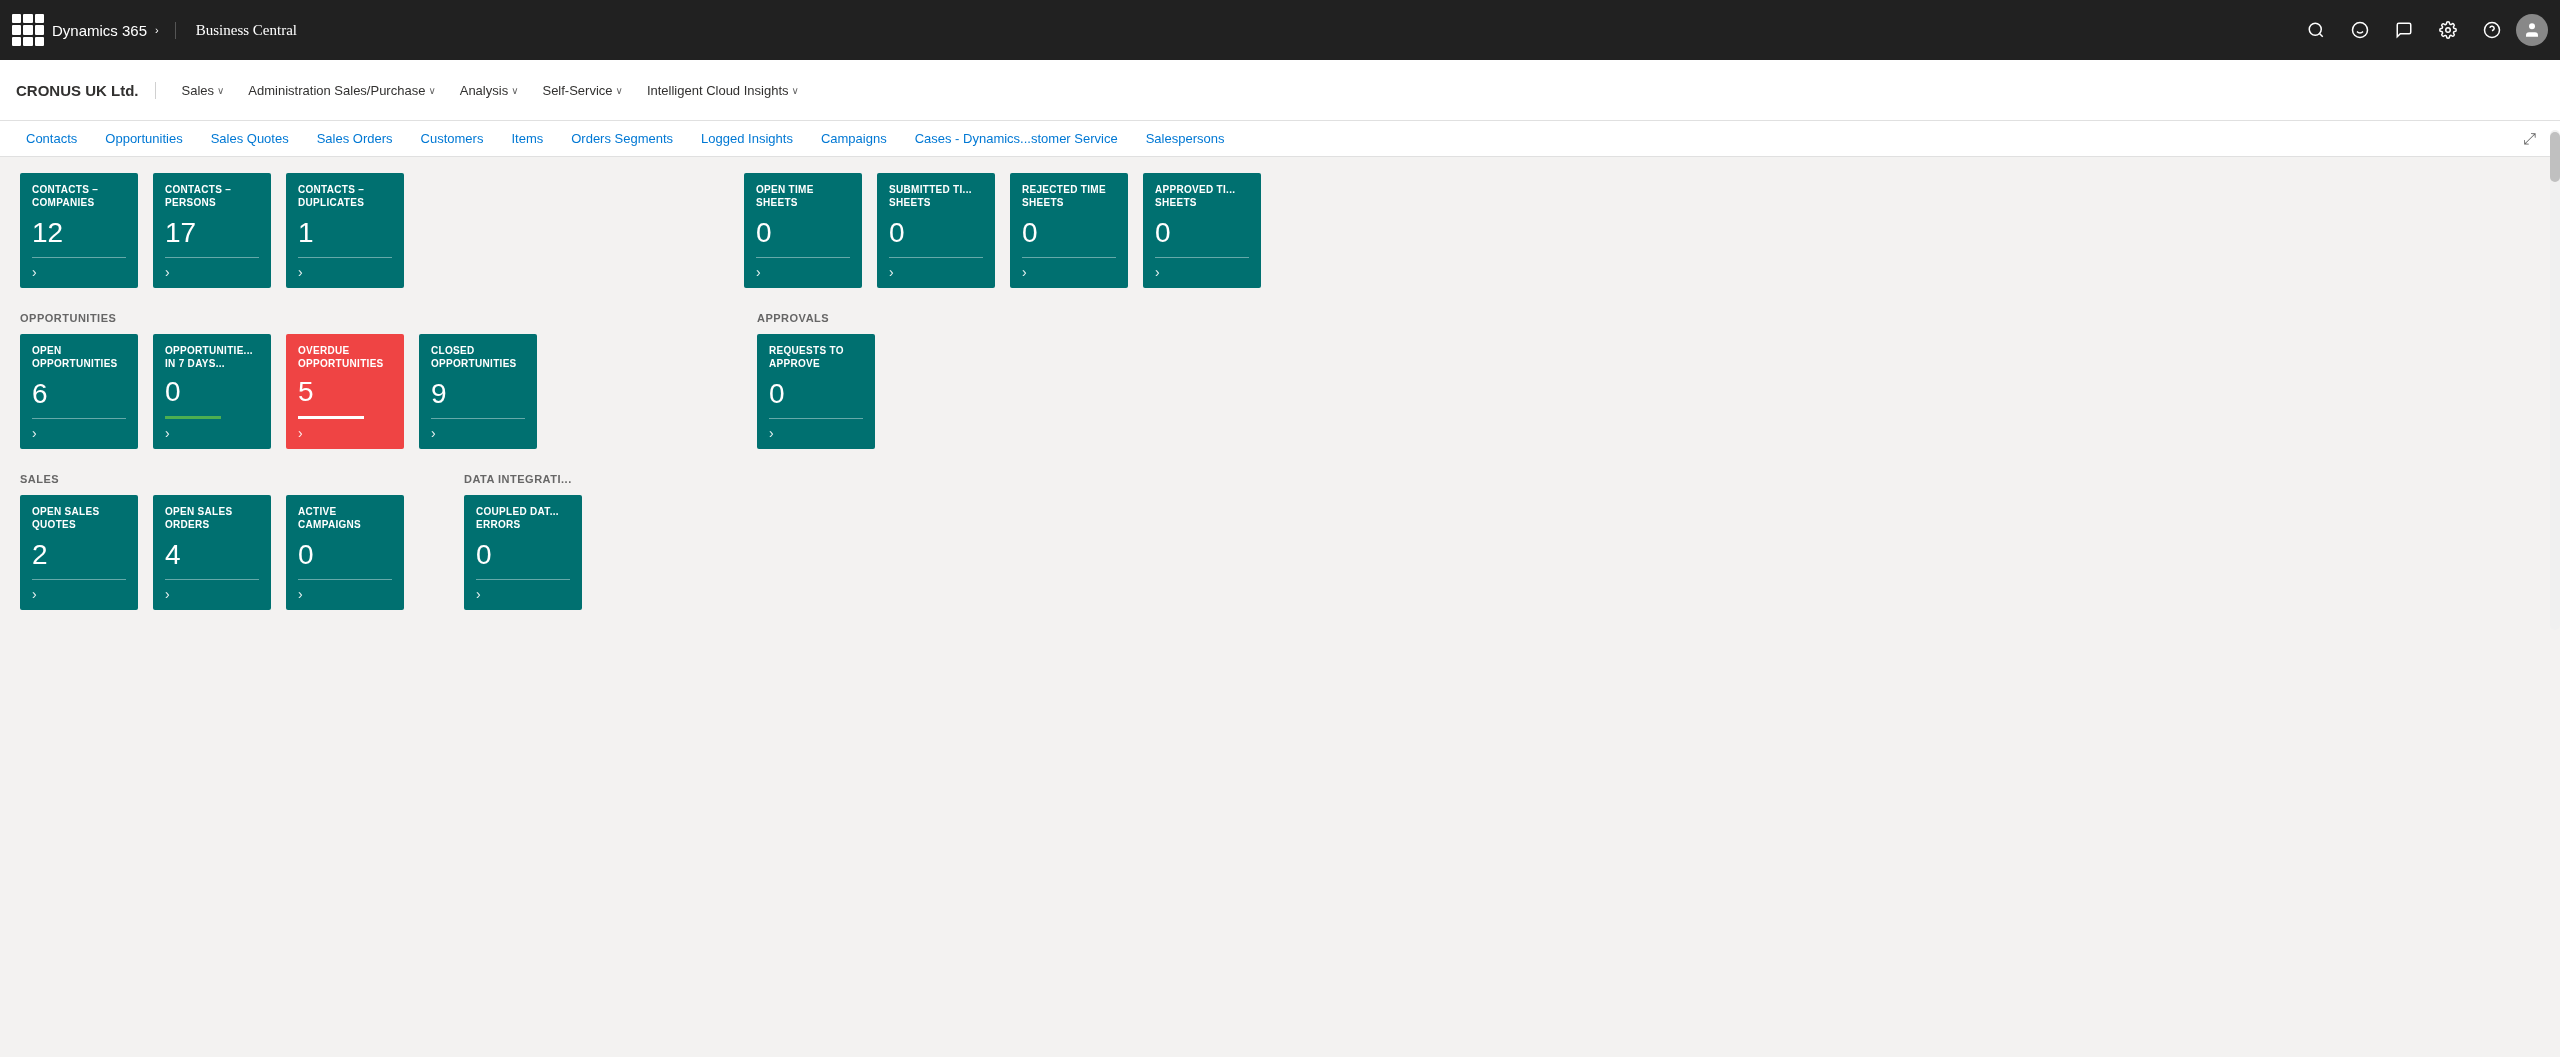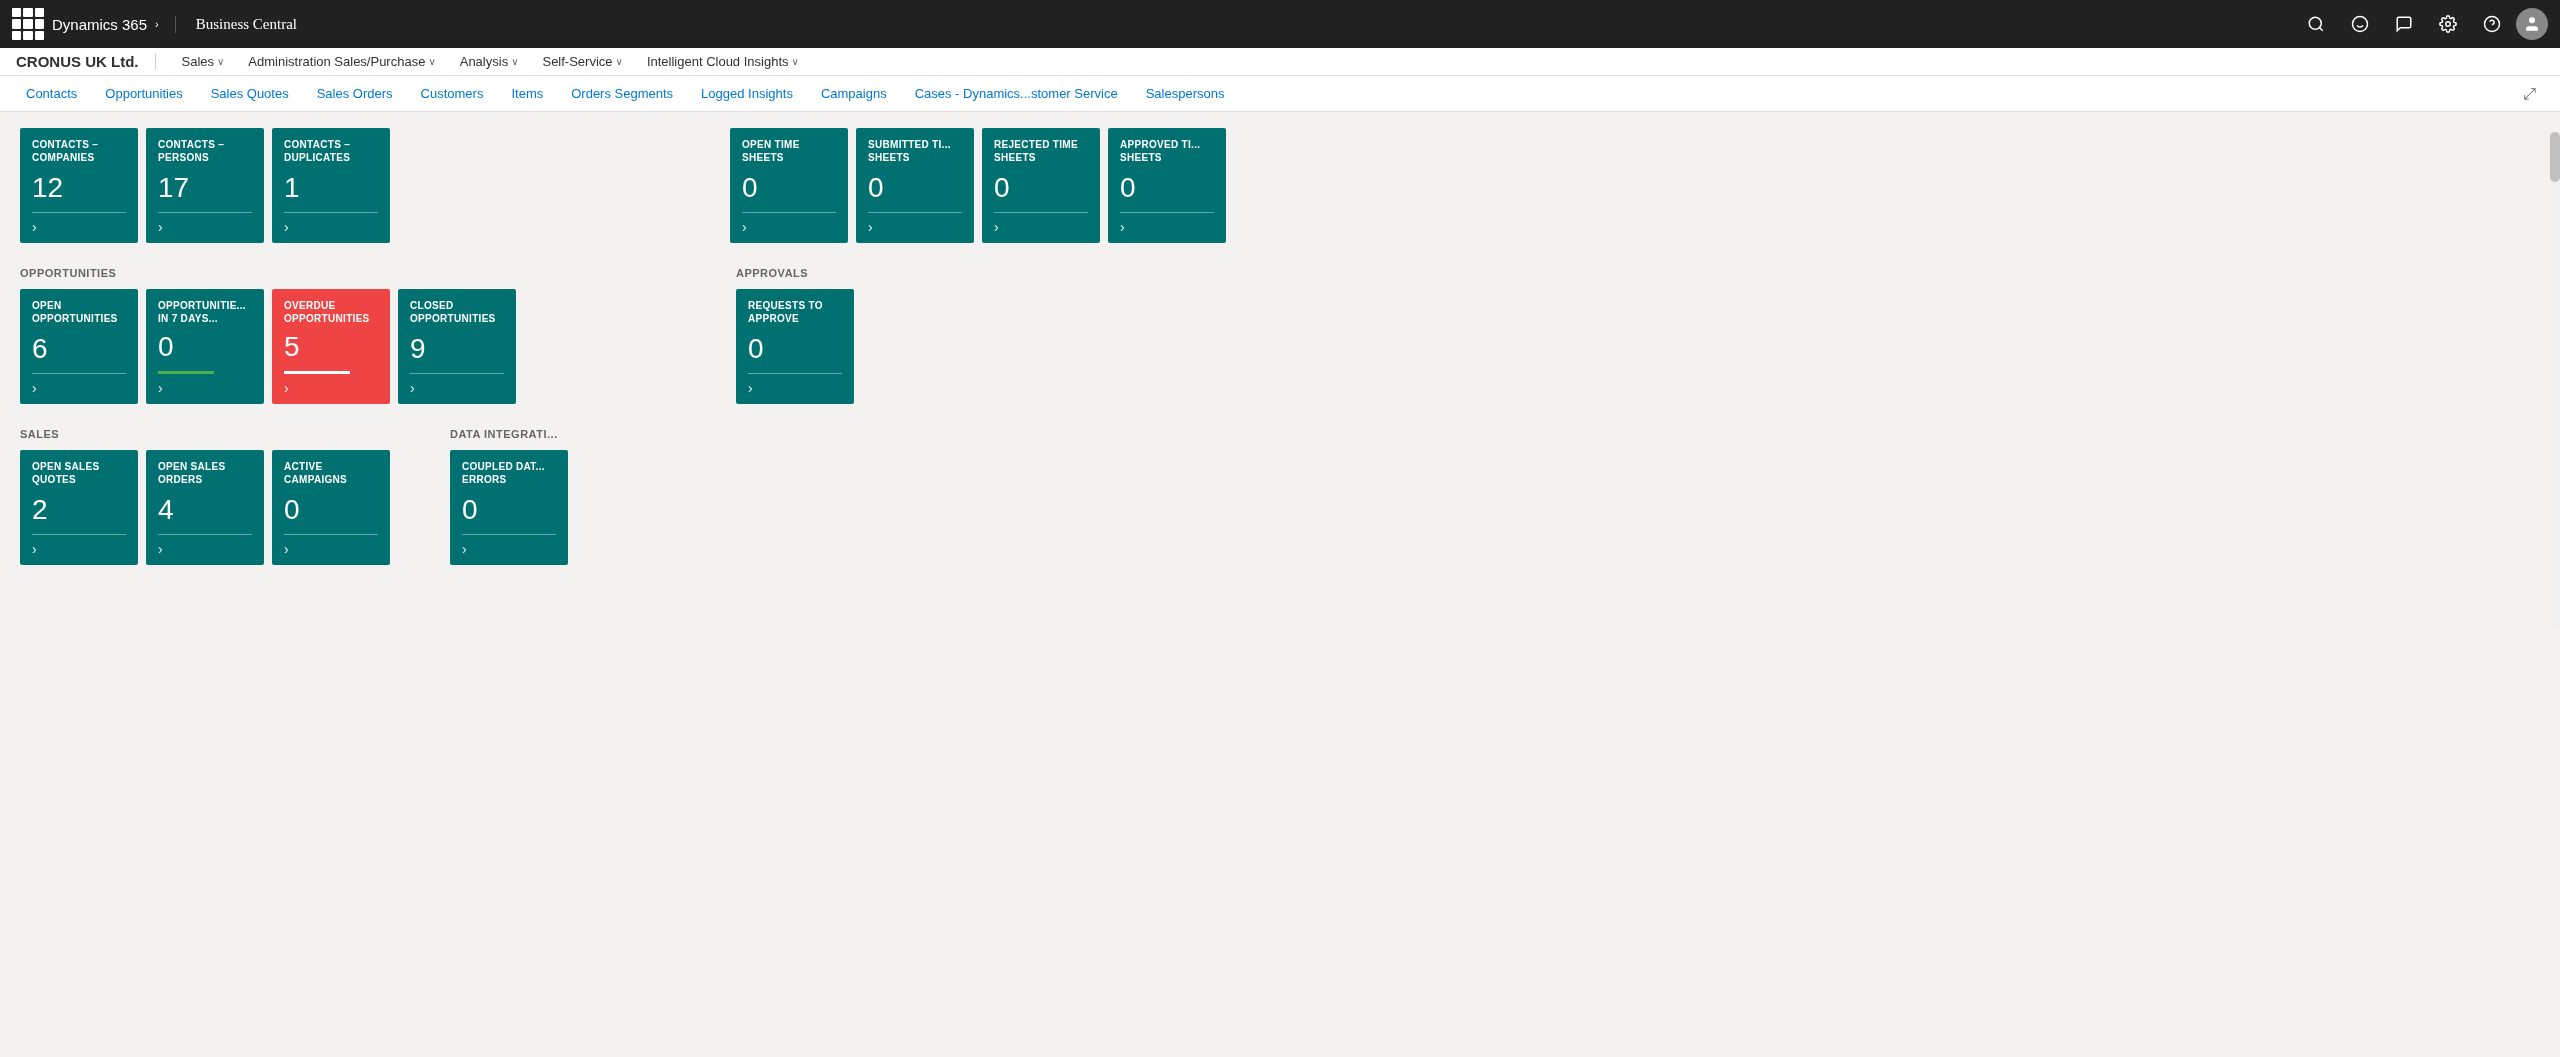--- a/index.html
+++ b/index.html
@@ -5,21 +5,21 @@
     * { margin: 0; padding: 0; box-sizing: border-box; }
     body { font-family: 'Segoe UI', Arial, sans-serif; background: #f3f2f1; min-width: 1200px; }
 
     
     .top-bar {
       background: #1a1a2e;
       background: #2b2b2b;
       background: #1f1f1f;
       display: flex;
       align-items: center;
-      height: 48px;
+      height: 60px;
       padding: 0 12px;
       gap: 8px;
       background-color: #212121;
     }
     .waffle-icon {
       width: 32px; height: 32px;
       display: grid; grid-template-columns: repeat(3,1fr); grid-template-rows: repeat(3,1fr);
       gap: 2px; cursor: pointer; flex-shrink: 0;
     }
     .waffle-icon span {
@@ -43,21 +43,21 @@
     }
     .avatar-circle {
       width: 32px; height: 32px; border-radius: 50%; background: #888;
       display: flex; align-items: center; justify-content: center; color: white; font-size: 14px; cursor: pointer;
     }
 
     
     .second-nav {
       background: white;
       display: flex; align-items: center;
-      height: 28px;
+      height: 61px;
       padding: 0 16px;
       border-bottom: 1px solid #e0e0e0;
       gap: 0;
     }
     .company-name {
       font-size: 15px; font-weight: 600; color: #323130;
       padding-right: 16px; border-right: 1px solid #d0d0d0; margin-right: 16px;
       white-space: nowrap;
     }
     .nav-menu { display: flex; align-items: center; gap: 4px; }
@@ -92,21 +92,21 @@
       overflow: hidden;
     }
 
     
     .section-label {
       font-size: 11px; font-weight: 600; color: #666; letter-spacing: 0.5px;
       margin-bottom: 10px; text-transform: uppercase;
     }
 
     
-    .tiles-row { display: flex; gap: 8px; flex-wrap: nowrap; }
+    .tiles-row { display: flex; gap: 15px; flex-wrap: nowrap; }
 
     
     .tile {
       background: #007070;
       color: white;
       width: 118px; min-width: 118px;
       padding: 10px 12px 8px 12px;
       border-radius: 2px;
       cursor: pointer;
       position: relative;

